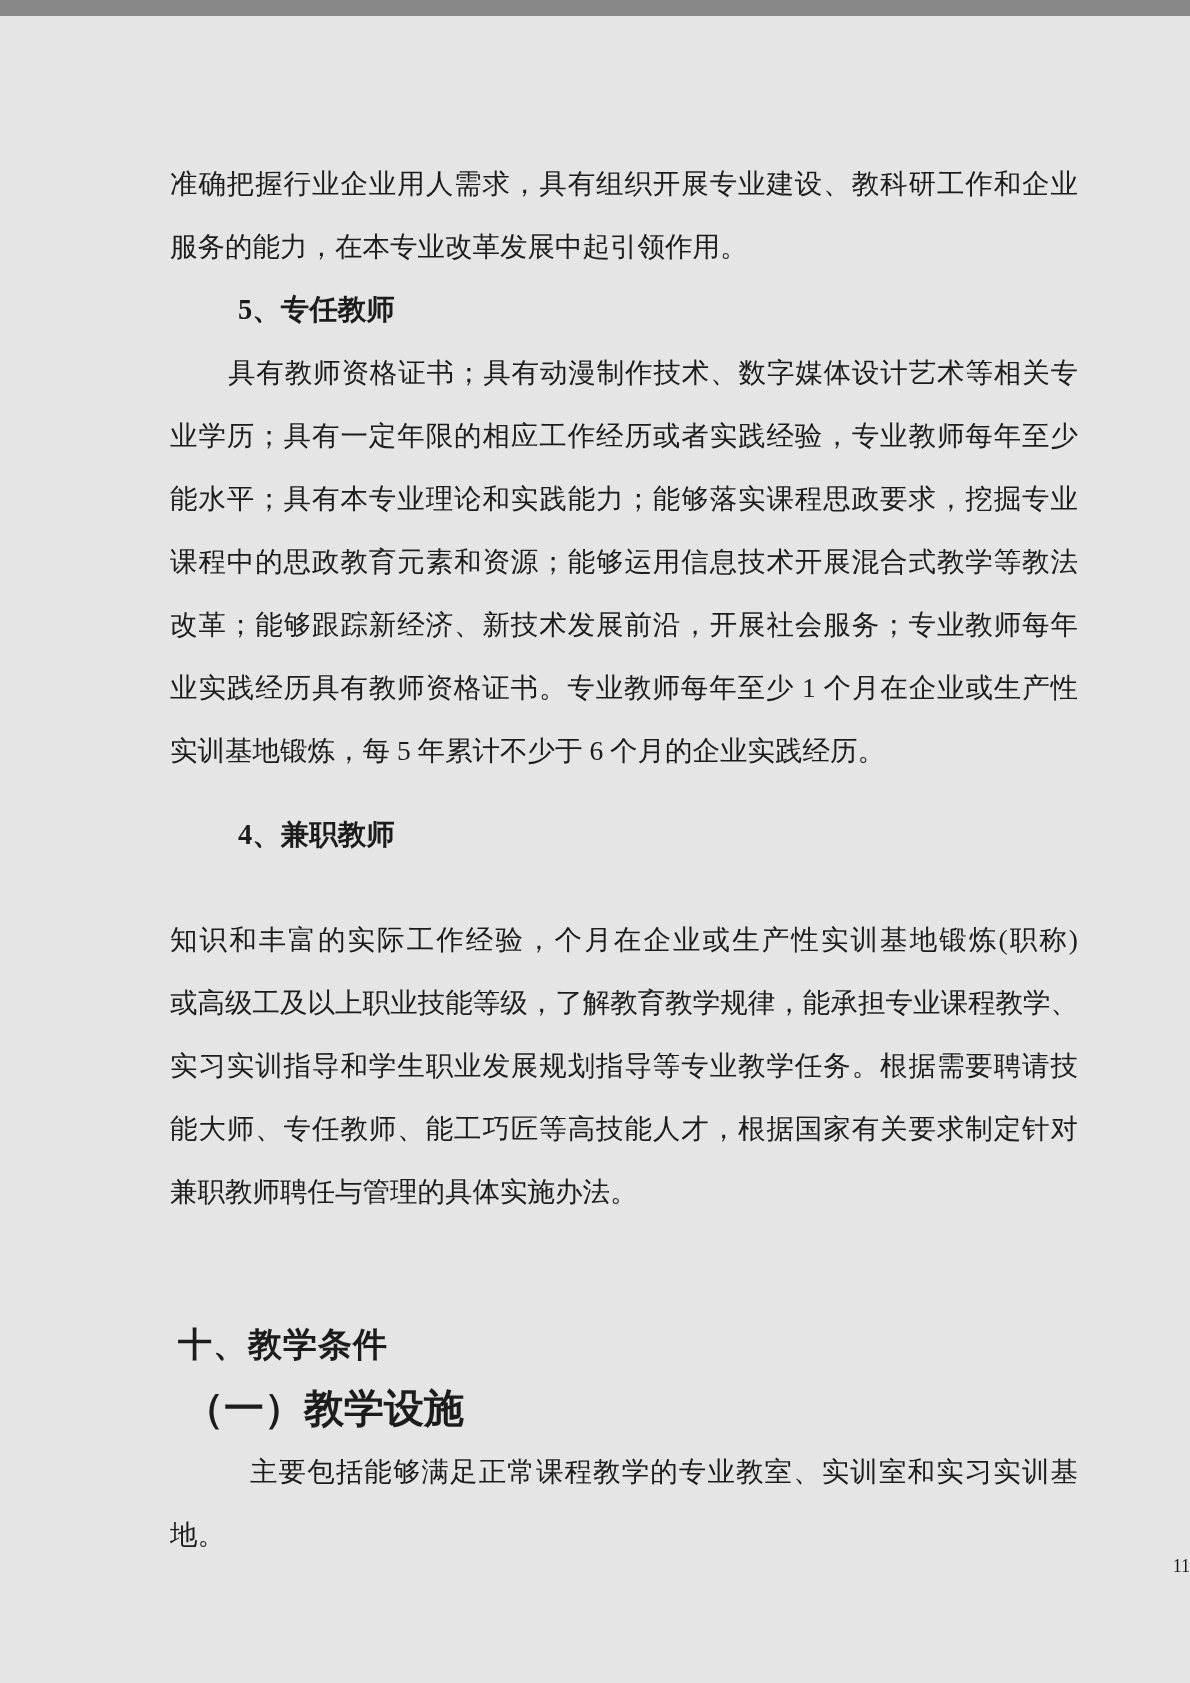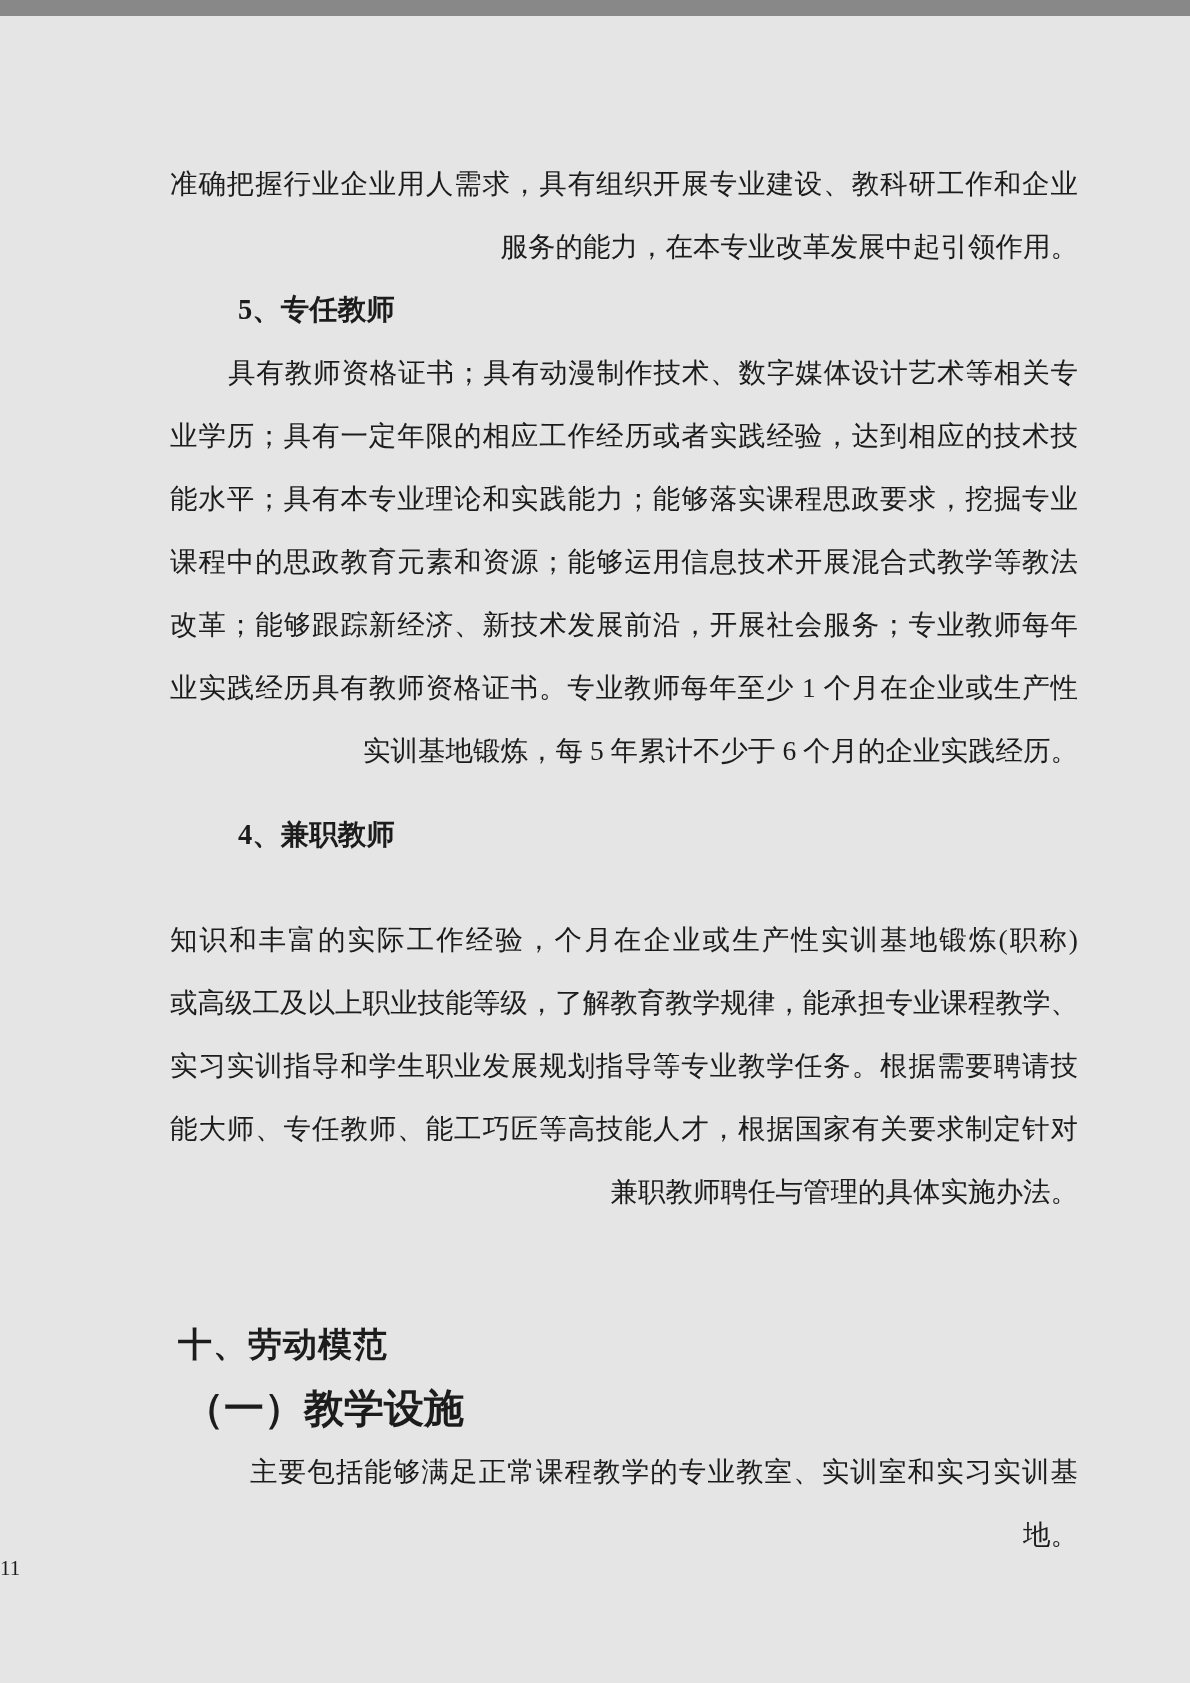--- a/index.html
+++ b/index.html
@@ -10,21 +10,20 @@
     margin:16px auto;
     overflow:hidden;
     font-family:"Liberation Serif","DejaVu Serif",serif;
     color:#1c1c1c;
   }
   .block{position:absolute;left:170px;width:908px;}
   .line{
     height:63px;line-height:63px;
     font-size:27.5px;
     white-space:nowrap;
-    text-align:right;
   }
   .line.j{
     white-space:normal;
     text-align:justify;
     text-align-last:justify;
   }
   .heading-num{
     position:absolute;left:170px;width:908px;
     height:63px;line-height:63px;
     font-size:28.5px;font-weight:bold;
@@ -38,58 +37,58 @@
     letter-spacing:1px;
   }
   .heading-sub{
     position:absolute;left:184px;width:894px;
     height:63px;line-height:63px;
     font-size:40px;font-weight:bold;
     font-family:"Liberation Sans","DejaVu Sans",sans-serif;
   }
   .page-number{
     position:absolute;left:0;top:1540px;width:100%;
-    text-align:left;
-    font-size:21px;
+    text-align:right;
+    font-size:18px;
     font-family:"Liberation Serif","DejaVu Serif",serif;
   }
 </style>
 </head>
 <body>
 
 <div class="page">
 
   <div class="block" style="top:136px">
       <div class="line j">准确把握行业企业用人需求，具有组织开展专业建设、教科研工作和企业</div>
       <div class="line">服务的能力，在本专业改革发展中起引领作用。</div>
     </div>
 
   <div class="heading-num" style="top:262px">5、专任教师</div>
 
   <div class="block" style="top:325px">
       <div class="line j" style="text-indent: 58px;">具有教师资格证书；具有动漫制作技术、数字媒体设计艺术等相关专</div>
-      <div class="line j">业学历；具有一定年限的相应工作经历或者实践经验，达到相应的技术技</div>
+      <div class="line j">业学历；具有一定年限的相应工作经历或者实践经验，专业教师每年至少</div>
       <div class="line j">能水平；具有本专业理论和实践能力；能够落实课程思政要求，挖掘专业</div>
       <div class="line j">课程中的思政教育元素和资源；能够运用信息技术开展混合式教学等教法</div>
       <div class="line j">改革；能够跟踪新经济、新技术发展前沿，开展社会服务；专业教师每年</div>
       <div class="line j">业实践经历具有教师资格证书。专业教师每年至少 1 个月在企业或生产性</div>
       <div class="line">实训基地锻炼，每 5 年累计不少于 6 个月的企业实践经历。</div>
     </div>
 
   <div class="heading-num" style="top:787px">4、兼职教师</div>
 
   <div class="block" style="top:892px">
       <div class="line j">知识和丰富的实际工作经验，个月在企业或生产性实训基地锻炼(职称)</div>
       <div class="line j">或高级工及以上职业技能等级，了解教育教学规律，能承担专业课程教学、</div>
       <div class="line j">实习实训指导和学生职业发展规划指导等专业教学任务。根据需要聘请技</div>
       <div class="line j">能大师、专任教师、能工巧匠等高技能人才，根据国家有关要求制定针对</div>
       <div class="line">兼职教师聘任与管理的具体实施办法。</div>
     </div>
 
-  <div class="heading-big" style="top:1295px">十、劳动模范</div>
+  <div class="heading-big" style="top:1295px">十、教学条件</div>
 
   <div class="heading-sub" style="top:1361px">（一）教学设施</div>
 
   <div class="block" style="top:1424px">
       <div class="line j" style="text-indent: 80px;">主要包括能够满足正常课程教学的专业教室、实训室和实习实训基</div>
       <div class="line">地。</div>
     </div>
 
   <div class="page-number">11</div>
 

